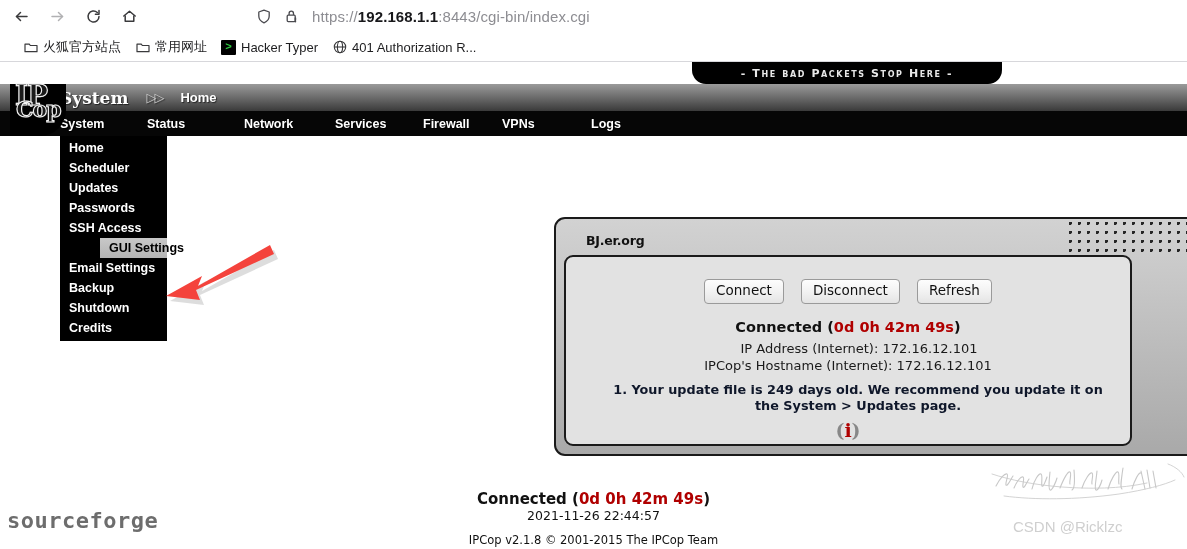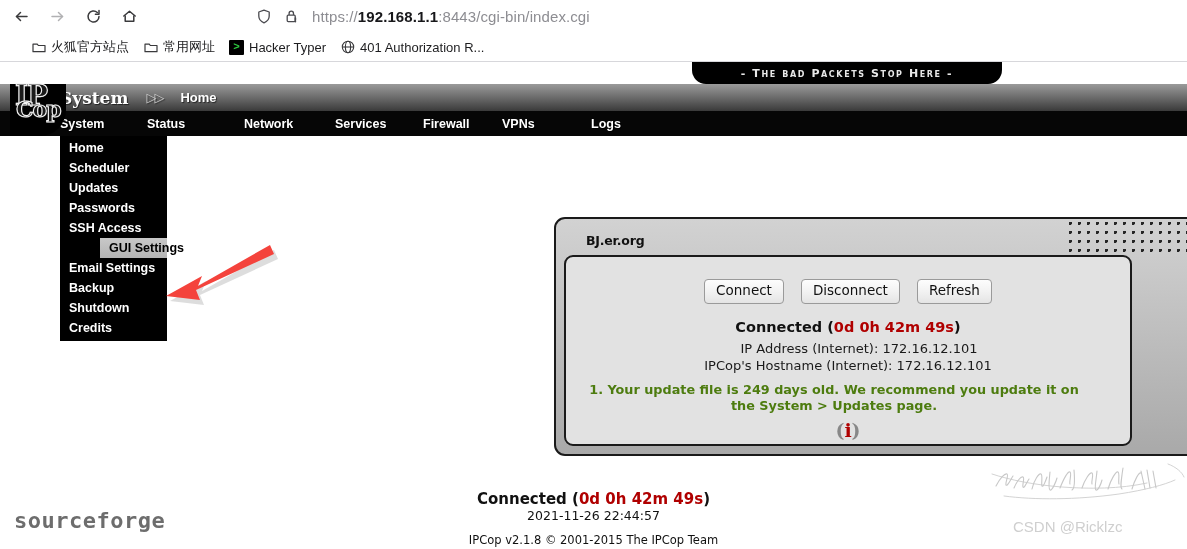--- a/index.html
+++ b/index.html
@@ -65,21 +65,21 @@
     white-space: nowrap;
   }
   .url-text b { color: #17171a; font-weight: 600; }
 
   .bookmarks-row {
     position: absolute;
     left: 0; top: 34px;
     height: 26px;
     display: flex;
     align-items: center;
-    padding-left: 24px;
+    padding-left: 16px;
   }
   .bm {
     display: flex;
     align-items: center;
     gap: 5px;
     padding: 2px 7px;
     border-radius: 3px;
     white-space: nowrap;
   }
   .bm-label {
@@ -356,27 +356,27 @@
     text-align: center;
     font-size: 13px;
     color: #1a1a1a;
     font-family: "DejaVu Sans", sans-serif;
   }
   .info-line.l1 { top: 84px; padding-left: 11px; }
   .info-line.l2 { top: 101px; }
 
   .warn {
     position: absolute;
-    left: 16px;
+    left: 40px;
     top: 125px;
     width: 504px;
     text-align: center;
     font-size: 12.8px;
     font-weight: bold;
-    color: #4d7c0f;
+    color: #0f172a;
     line-height: 1.25;
     font-family: "DejaVu Sans", sans-serif;
   }
   .info-i {
     position: absolute;
     left: 0;
     top: 162px;
     width: 100%;
     text-align: center;
     font-size: 19px;
@@ -418,21 +418,21 @@
     top: 471px;
     width: 1187px;
     text-align: center;
     font-size: 11.5px;
     color: #111;
     font-family: "DejaVu Sans", sans-serif;
   }
 
   .sourceforge {
     position: absolute;
-    left: 14px;
+    left: 7px;
     top: 446px;
     font-size: 22px;
     font-weight: bold;
     color: #6d6d6d;
     letter-spacing: 0.5px;
     font-family: "DejaVu Sans Mono", monospace;
   }
 
   .scribble {
     position: absolute;

